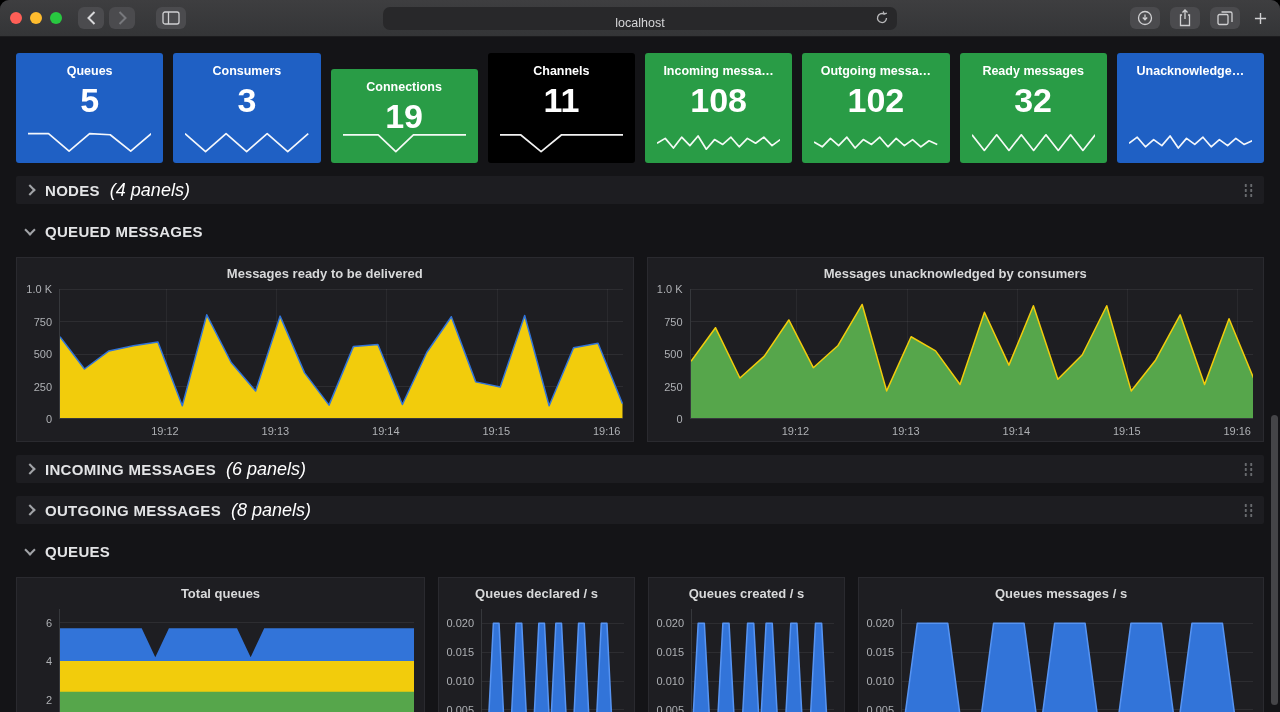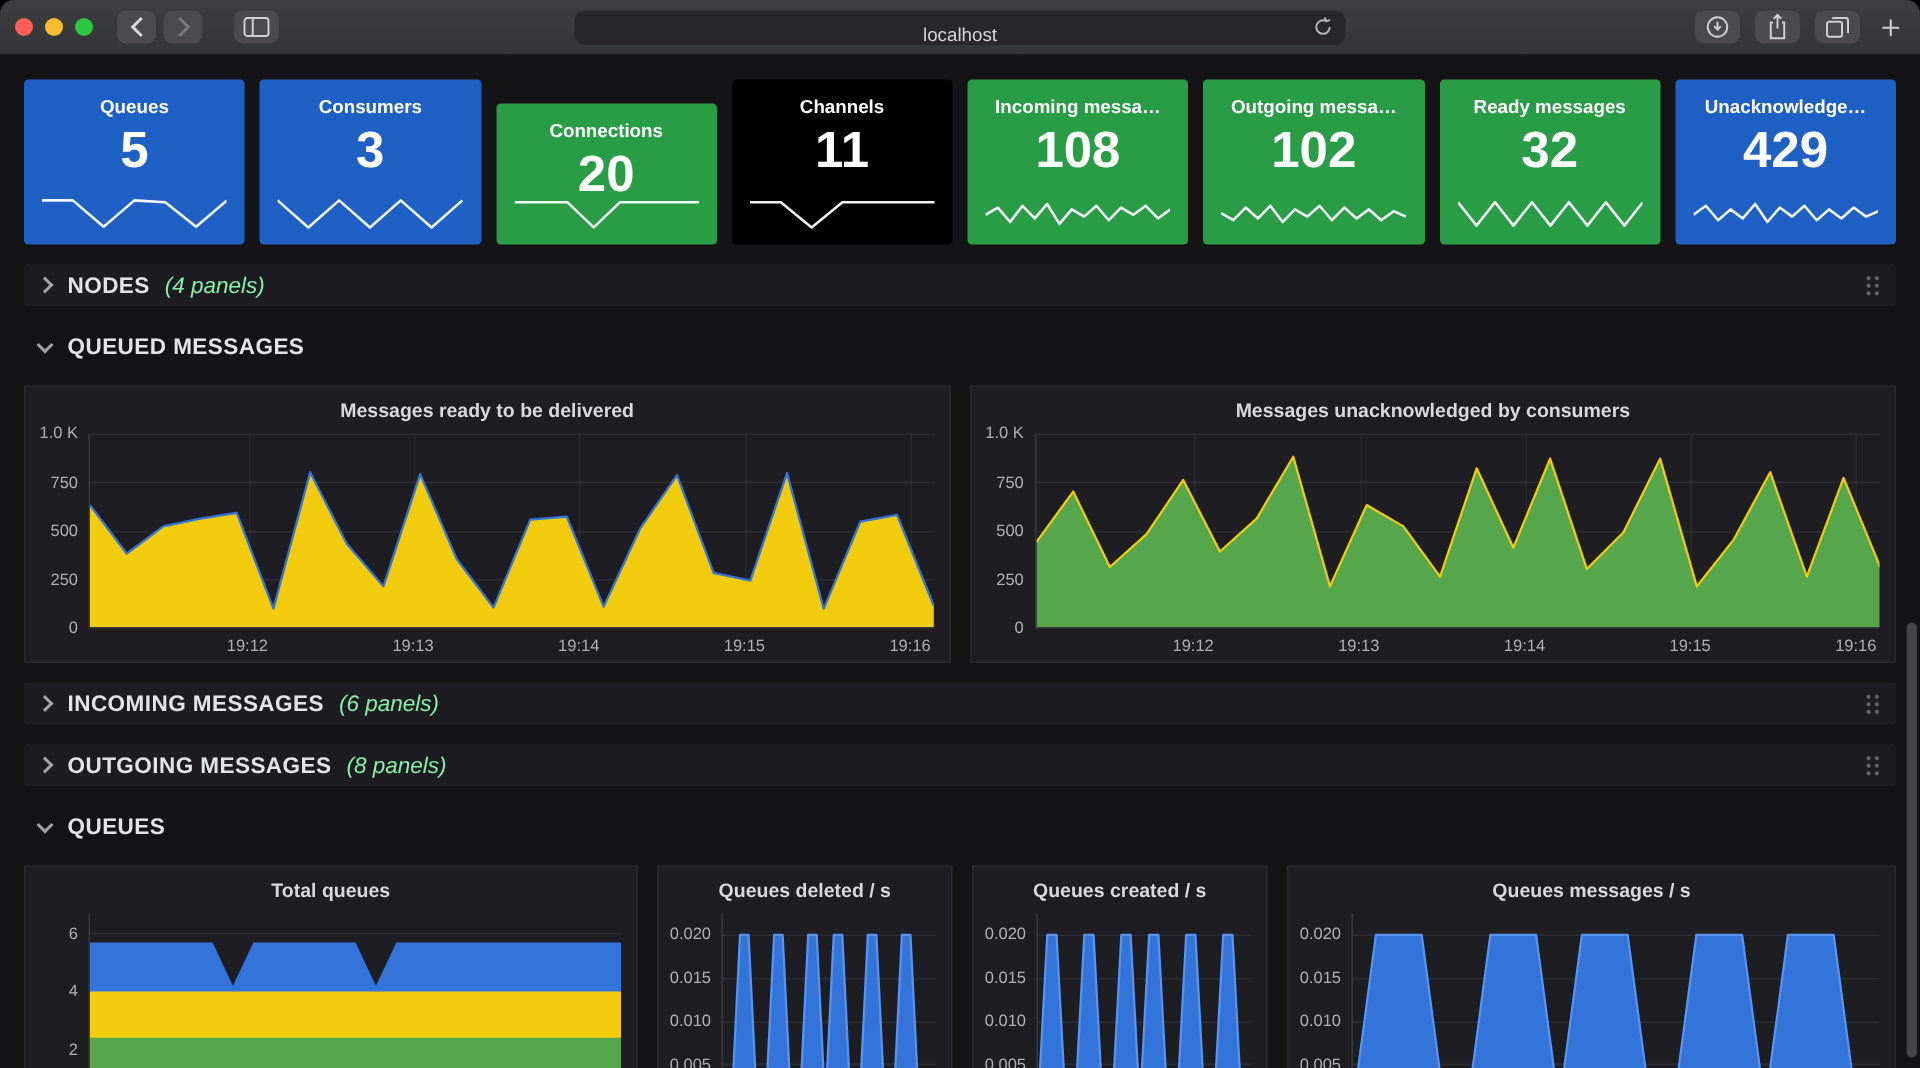--- a/index.html
+++ b/index.html
@@ -28,21 +28,21 @@
   .stat-label { font-size:12.5px; font-weight:bold; color:#fff; white-space:nowrap; overflow:hidden; cursor:pointer; }
   .stat-value { font-size:34px; font-weight:bold; color:#fff; margin-top:4px; line-height:1.1; }
   .spark { position:absolute; left:12px; bottom:7px; height:28px; width:calc(100% - 24px); }
 
   .row-header { height:28px; margin-top:13px; display:flex; align-items:center; padding:0 10px; cursor:pointer; }
   .row-header.strip { background:#1d1d21; border-radius:2px; }
   .chev { width:8px; height:8px; border-right:2px solid #a2a4a8; border-bottom:2px solid #a2a4a8; display:inline-block; margin-right:11px; flex:0 0 auto; }
   .chev.right { transform:rotate(-45deg); }
   .chev.down  { transform:rotate(45deg); margin-top:-3px; }
   .row-title { font-size:15px; font-weight:bold; color:#e3e4e6; letter-spacing:.3px; }
-  .row-count { font-size:15px; font-style:italic; color:#86efac; margin-left:10px; }
+  .row-count { font-size:18px; font-style:italic; color:#ffffff; margin-left:10px; }
   .drag-handle { margin-left:auto; width:11px; height:15px; cursor:grab;
     background-image:radial-gradient(circle,#686a6e 1.1px,transparent 1.4px); background-size:5.5px 5px; }
 
   .panel-row { display:grid; gap:13px; margin-top:12px; height:185px; }
   .panel-row.two  { grid-template-columns:1fr 1fr; }
   .panel-row.four { grid-template-columns:409px 197px 197px 1fr; }
   .panel { background:#1e1e22; border:1px solid #2a2a2f; display:flex; flex-direction:column; min-width:0; }
   .panel-title { height:31px; line-height:31px; text-align:center; font-size:13px; font-weight:bold; color:#d8d9da; flex:0 0 auto; cursor:pointer; white-space:nowrap; overflow:hidden; }
   .chart { flex:1; display:grid; grid-template-columns:38px 1fr; grid-template-rows:1fr 22px; padding:0 10px 0 4px; min-height:0; }
   .y-axis { position:relative; grid-column:1; grid-row:1; }
@@ -132,21 +132,21 @@
       </div>
       <div class="stat" style="background: rgb(31, 96, 196);">
         <div class="stat-label">Consumers</div>
         <div class="stat-value">3</div>
         <svg class="spark" viewBox="0 0 100 100" preserveAspectRatio="none">
             <polyline points="0.00,19.90 16.67,84.40 33.33,19.90 50.00,84.40 66.67,19.90 83.33,84.40 100.00,19.90" fill="none" stroke="rgba(255,255,255,0.95)" stroke-width="1.7" stroke-linejoin="round" vector-effect="non-scaling-stroke"></polyline>
           </svg>
       </div>
       <div class="stat" style="background: rgb(41, 156, 70); margin-top: 16px;">
         <div class="stat-label">Connections</div>
-        <div class="stat-value">20</div>
+        <div class="stat-value">19</div>
         <svg class="spark" viewBox="0 0 100 100" preserveAspectRatio="none">
             <polyline points="0.00,24.20 14.29,24.20 28.57,24.20 42.86,84.40 57.14,24.20 71.43,24.20 85.71,24.20 100.00,24.20" fill="none" stroke="rgba(255,255,255,0.95)" stroke-width="1.7" stroke-linejoin="round" vector-effect="non-scaling-stroke"></polyline>
           </svg>
       </div>
       <div class="stat" style="background: #000000;">
         <div class="stat-label">Channels</div>
         <div class="stat-value">11</div>
         <svg class="spark" viewBox="0 0 100 100" preserveAspectRatio="none">
             <polyline points="0.00,24.20 16.67,24.20 33.33,84.40 50.00,24.20 66.67,24.20 83.33,24.20 100.00,24.20" fill="none" stroke="rgba(255,255,255,0.95)" stroke-width="1.7" stroke-linejoin="round" vector-effect="non-scaling-stroke"></polyline>
           </svg>
@@ -167,21 +167,20 @@
       </div>
       <div class="stat" style="background: rgb(41, 156, 70);">
         <div class="stat-label">Ready messages</div>
         <div class="stat-value">32</div>
         <svg class="spark" viewBox="0 0 100 100" preserveAspectRatio="none">
             <polyline points="0.00,24.20 10.00,80.10 20.00,24.20 30.00,80.10 40.00,24.20 50.00,80.10 60.00,24.20 70.00,80.10 80.00,24.20 90.00,80.10 100.00,24.20" fill="none" stroke="rgba(255,255,255,0.95)" stroke-width="1.7" stroke-linejoin="round" vector-effect="non-scaling-stroke"></polyline>
           </svg>
       </div>
       <div class="stat" style="background: rgb(31, 96, 196);">
         <div class="stat-label">Unacknowledge…</div>
-        <div class="stat-value">429</div>
         <svg class="spark" viewBox="0 0 100 100" preserveAspectRatio="none">
             <polyline points="0.00,54.30 6.67,32.80 13.33,67.20 20.00,41.40 26.67,62.90 33.33,28.50 40.00,71.50 46.67,37.10 53.33,58.60 60.00,32.80 66.67,67.20 73.33,41.40 80.00,62.90 86.67,37.10 93.33,58.60 100.00,45.70" fill="none" stroke="rgba(255,255,255,0.95)" stroke-width="1.7" stroke-linejoin="round" vector-effect="non-scaling-stroke"></polyline>
           </svg>
       </div>
     </div>
 
     <div class="row-header strip">
       <span class="chev right"></span>
       <span class="row-title">NODES</span>
       <span class="row-count">(4 panels)</span>
@@ -299,21 +298,21 @@
               <svg viewBox="0 0 1000 1000" preserveAspectRatio="none">
                 <polygon points="0,1000 0.0,149.3 38.5,149.3 76.9,149.3 115.4,149.3 153.8,149.3 192.3,149.3 230.8,149.3 269.2,373.1 307.7,149.3 346.2,149.3 384.6,149.3 423.1,149.3 461.5,149.3 500.0,149.3 538.5,373.1 576.9,149.3 615.4,149.3 653.8,149.3 692.3,149.3 730.8,149.3 769.2,149.3 807.7,149.3 846.2,149.3 884.6,149.3 923.1,149.3 961.5,149.3 1000.0,149.3 1000,1000" fill="#3274d9"></polygon>
                 <polygon points="0,1000 0.0,403.0 1000.0,403.0 1000,1000" fill="#f2cc0c"></polygon>
                 <polygon points="0,1000 0.0,641.8 1000.0,641.8 1000,1000" fill="#56a64b"></polygon>
               </svg>
             </div>
 
         </div>
       </section>
       <section class="panel">
-        <div class="panel-title">Queues deleted / s</div>
+        <div class="panel-title">Queues declared / s</div>
         <div class="chart">
           <div class="y-axis">
               <div class="ytick" style="top: 11.1111%;">0.020</div>
               <div class="ytick" style="top: 33.3333%;">0.015</div>
               <div class="ytick" style="top: 55.5556%;">0.010</div>
               <div class="ytick" style="top: 77.7778%;">0.005</div>
             </div>
           <div class="plot">
               <div class="gl-h" style="top: 11.1111%;"></div>
               <div class="gl-h" style="top: 33.3333%;"></div>

